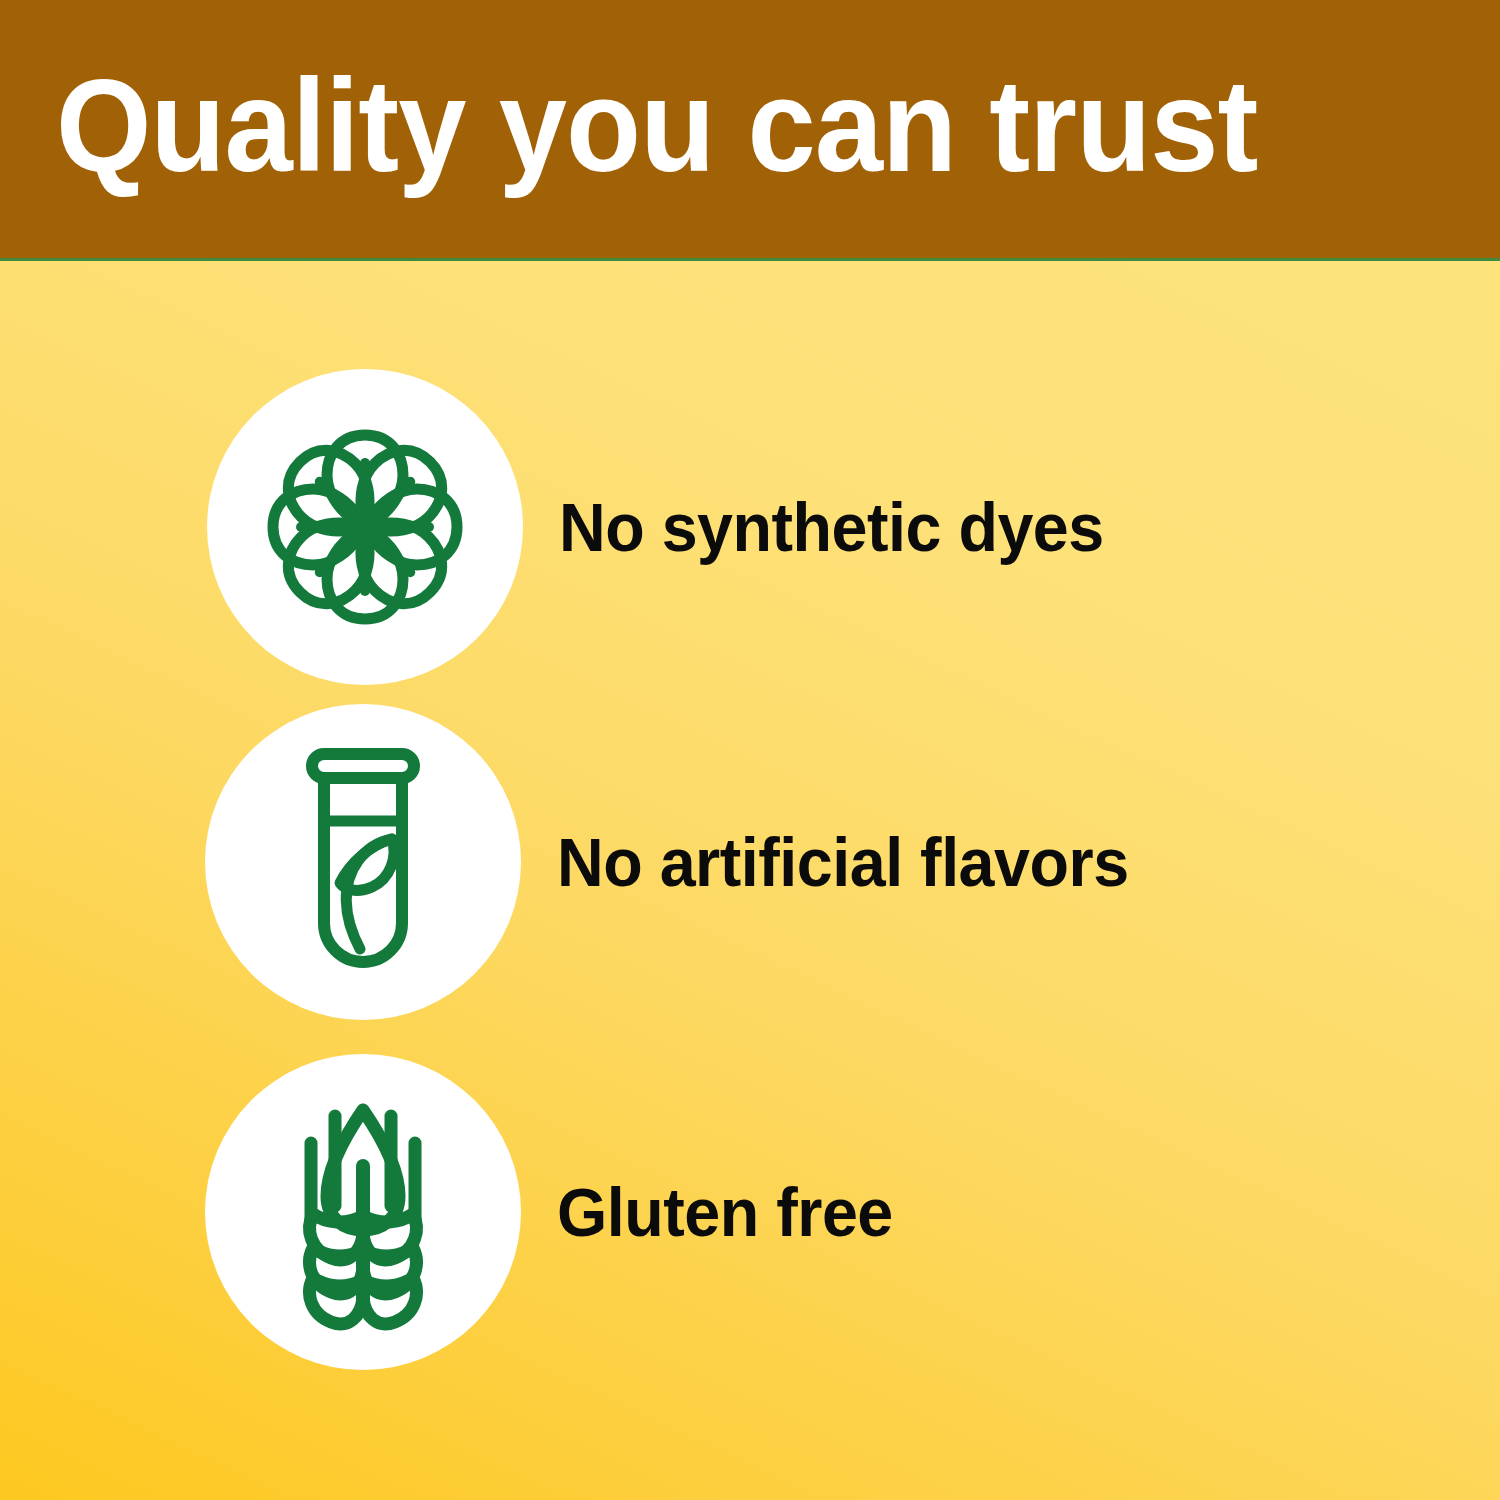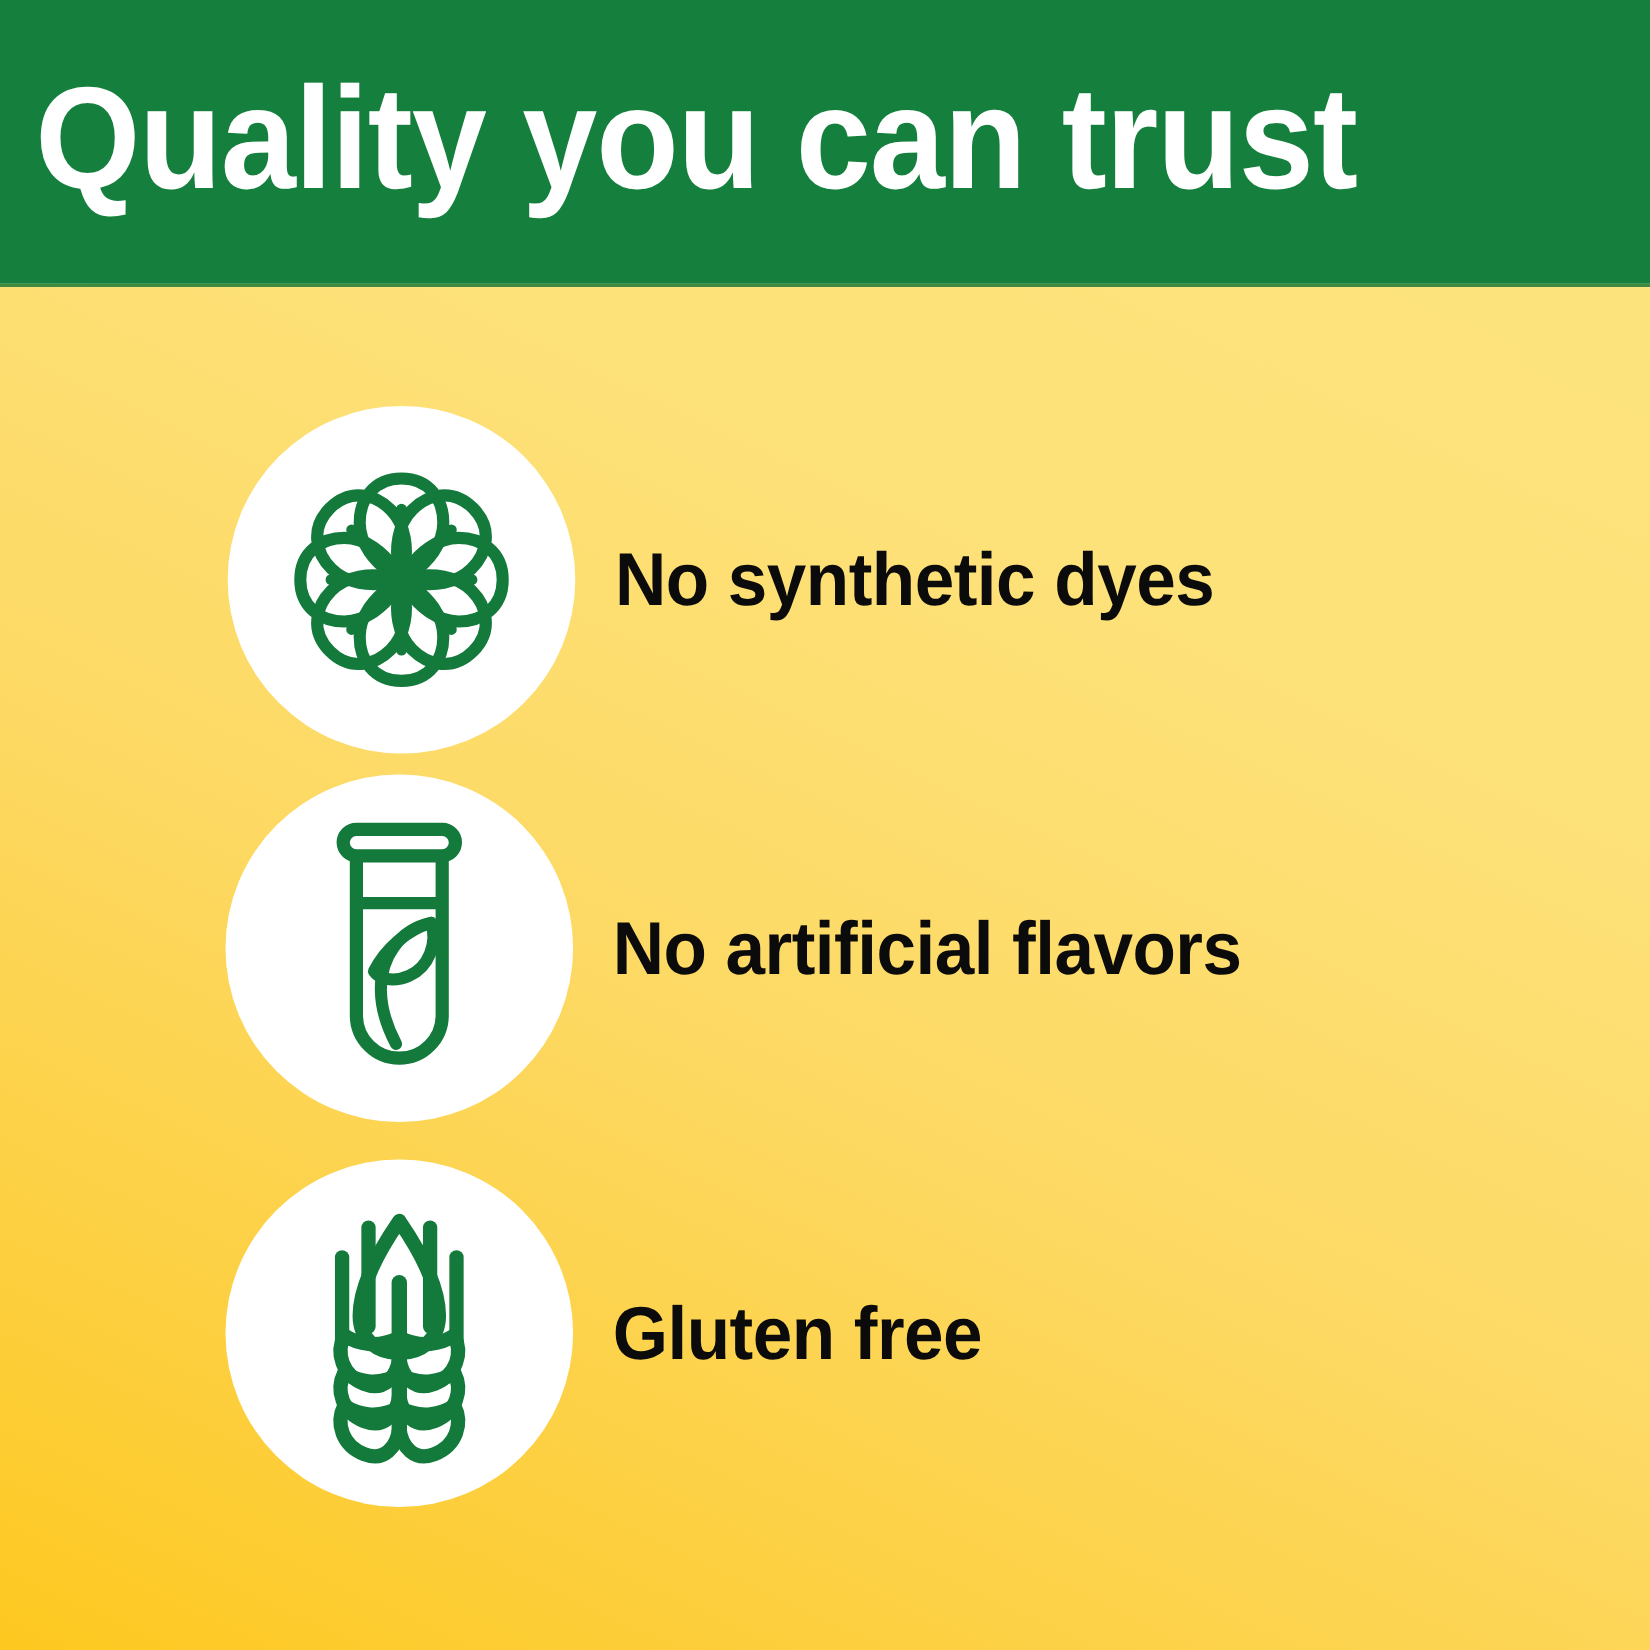--- a/index.html
+++ b/index.html
@@ -21,25 +21,25 @@
     overflow: hidden;
   }
 
   
   .header-banner {
     position: absolute;
     left: 0;
     top: 0;
     width: 1500px;
     height: 258px;
-    background: #15803d;
+    background: #a16207;
     display: flex;
     align-items: center;
     box-sizing: border-box;
-    padding-left: 32px;
+    padding-left: 56px;
   }
   .header-title {
     color: #ffffff;
     font-family: "Liberation Sans Narrow", "Liberation Sans", sans-serif;
     font-size: 132px;
     font-weight: bold;
     line-height: 1.0;
     letter-spacing: -1px;
     transform: scaleX(0.93);
     transform-origin: left center;

